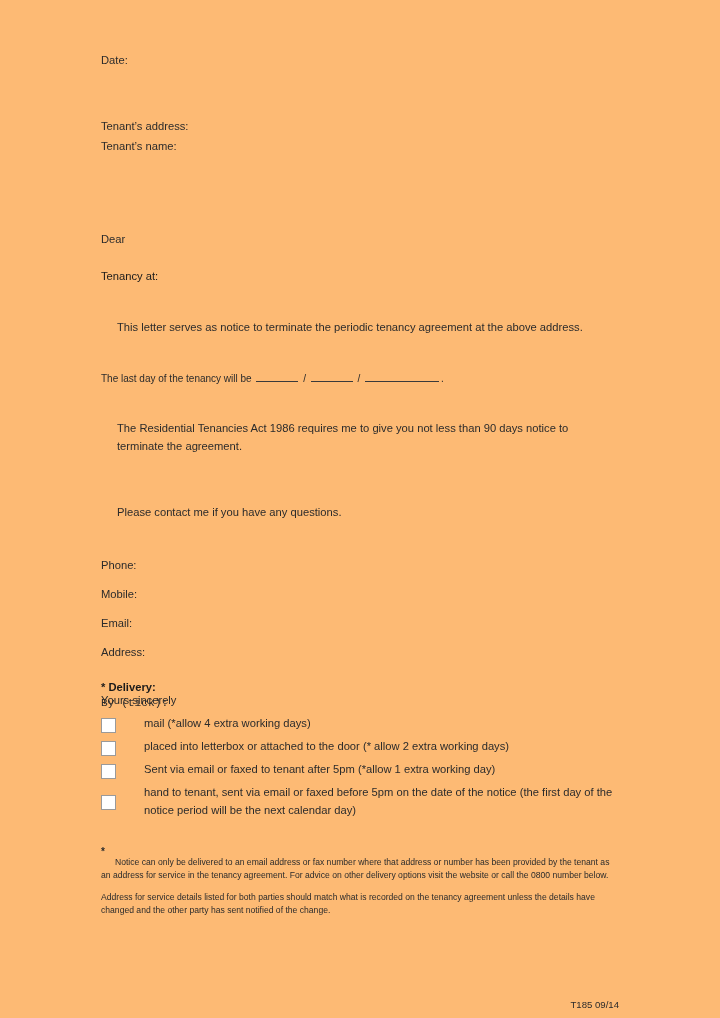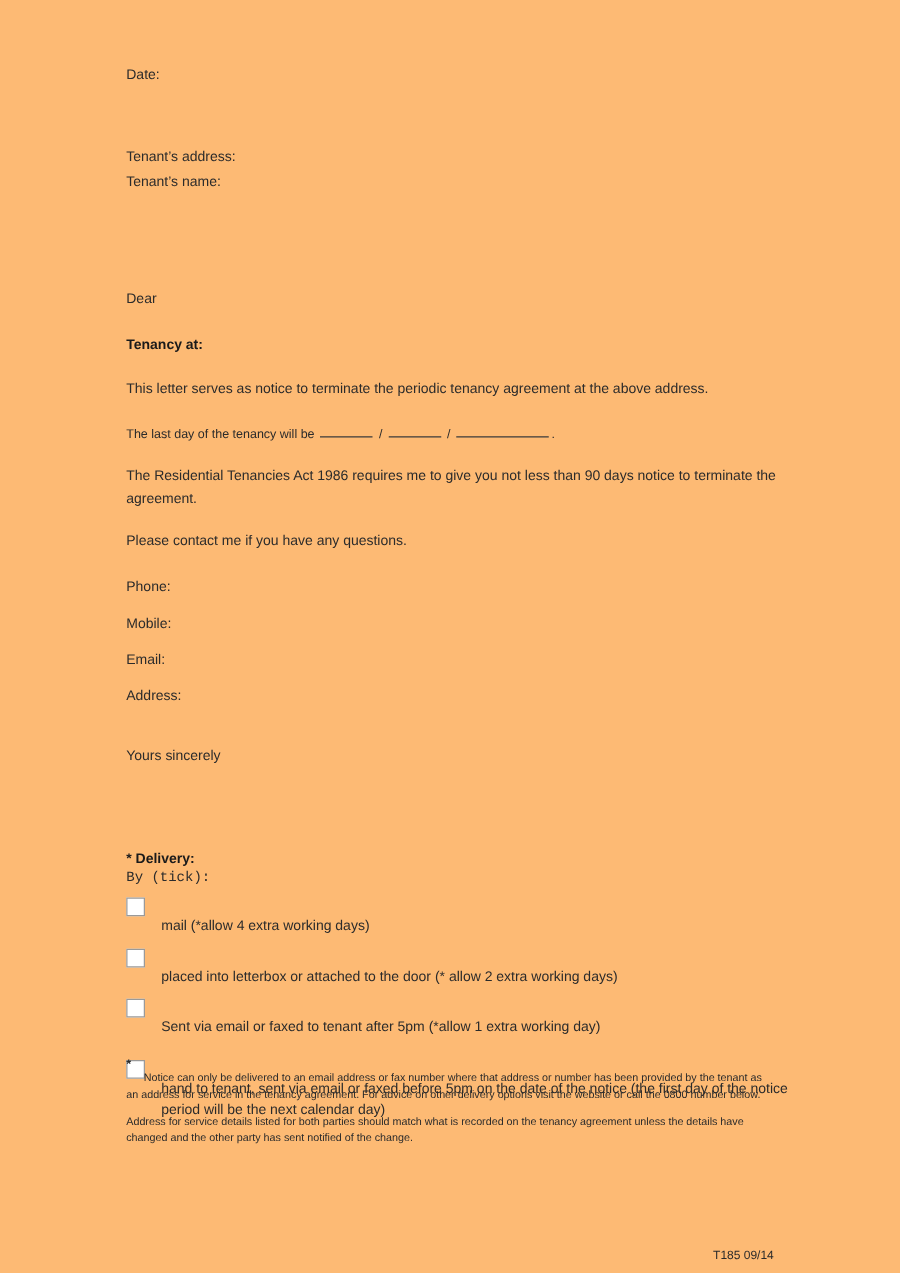--- a/index.html
+++ b/index.html
@@ -36,24 +36,24 @@
     font-size: 11.2px;
     line-height: 20px;
     color: #2b2b2b;
     white-space: pre-wrap;
   }
 
   .para {
     font-size: 11.2px;
     line-height: 17.5px;
     color: #2b2b2b;
-    margin: 0;
-  }
-
-  .bold { font-weight: bold; color: #1a1a1a; }
+    margin: 16px;
+  }
+
+  .bold { font-weight: normal; color: #1a1a1a; }
 
   .gap-xs { height: 9px; }
   .gap-s  { height: 17px; }
   .gap-m  { height: 28px; }
   .gap-l  { height: 46px; }
   .gap-xl { height: 56px; }
 
   
   .blank-line {
     font-size: 10px;
@@ -91,21 +91,20 @@
     font-family: Liberation Mono, monospace;
   }
 
   .options {
     margin-top: 3px;
   }
   .option-row {
     display: flex;
     align-items: flex-start;
     margin-bottom: 5px;
-    flex-direction: column;
   }
   .checkbox {
     width: 13px;
     height: 13px;
     border: 1px solid #9a9a9a;
     background: #ffffff;
     flex: 0 0 auto;
     margin-top: 3px;
   }
   .option-label {

